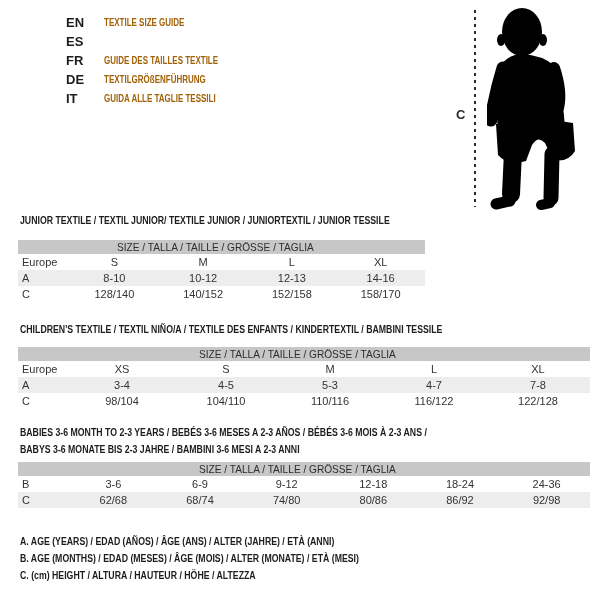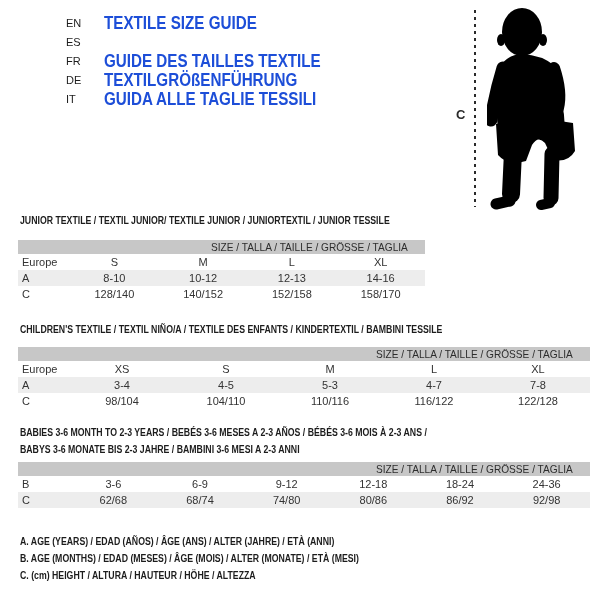--- a/index.html
+++ b/index.html
@@ -7,41 +7,41 @@
     width:600px;height:600px;background:#ffffff;position:relative;overflow:hidden;
     font-family:"Liberation Sans", sans-serif;color:#1c1c1c;
   }
   .abs{position:absolute;}
   .condense{display:inline-block;transform:scaleX(0.80);transform-origin:0 50%;white-space:nowrap;}
   .condense-sm{display:inline-block;transform:scaleX(0.92);transform-origin:0 50%;white-space:nowrap;}
 
   
   .lang-block{left:22px;top:13px;}
   .lang-row{display:flex;height:19px;align-items:center;}
-  .lang-code{width:38px;font-weight:normal;font-size:11px;color:#1c1c1c;flex:0 0 38px;padding-left:44px;}
-  .lang-label{font-weight:bold;font-size:19px;color:#1d4ed8;}
+  .lang-code{width:38px;font-weight:bold;font-size:13px;color:#1c1c1c;flex:0 0 38px;padding-left:44px;}
+  .lang-label{font-weight:bold;font-size:10px;color:#a16207;}
 
   
   .measure-line{left:474px;top:10px;width:2px;height:197px;
     background:repeating-linear-gradient(to bottom,#2a2a2a 0 3px,transparent 3px 7px);}
   .measure-c{left:456px;top:107px;font-size:13px;font-weight:bold;color:#2a2a2a;}
   .figure-svg{left:487px;top:4px;}
 
   
   .section-title{left:20px;font-size:11.5px;font-weight:bold;color:#1c1c1c;
     transform:scaleX(0.76);transform-origin:0 0;white-space:nowrap;line-height:16.5px;}
 
   
   table.size-table{position:absolute;left:18px;border-collapse:collapse;table-layout:fixed;
     font-size:11px;color:#333333;}
   #t1{top:240px;width:407px;}
   #t2{top:347px;width:572px;}
   #t3{top:462px;width:572px;}
   tr.hdr td{background:#c7c7c7;height:14px;font-size:11px;color:#2d2d2d;
-    text-align:right;padding:0 0 0 4px;vertical-align:middle;line-height:1;}
+    text-align:center;padding:0 0 0 4px;vertical-align:middle;line-height:1;}
   td{height:16px;text-align:center;vertical-align:middle;padding:0;line-height:1;}
   td.lbl{text-align:left;padding-left:4px;margin-left:8px;}
   tr.shaded td{background:#ededed;}
   col.c-label{width:52px;}
 
   
   .footnotes{left:20px;top:535px;}
   .foot-line{height:17px;font-size:11.5px;font-weight:bold;color:#1c1c1c;
     transform:scaleX(0.76);transform-origin:0 50%;white-space:nowrap;display:block;}
 </style>

